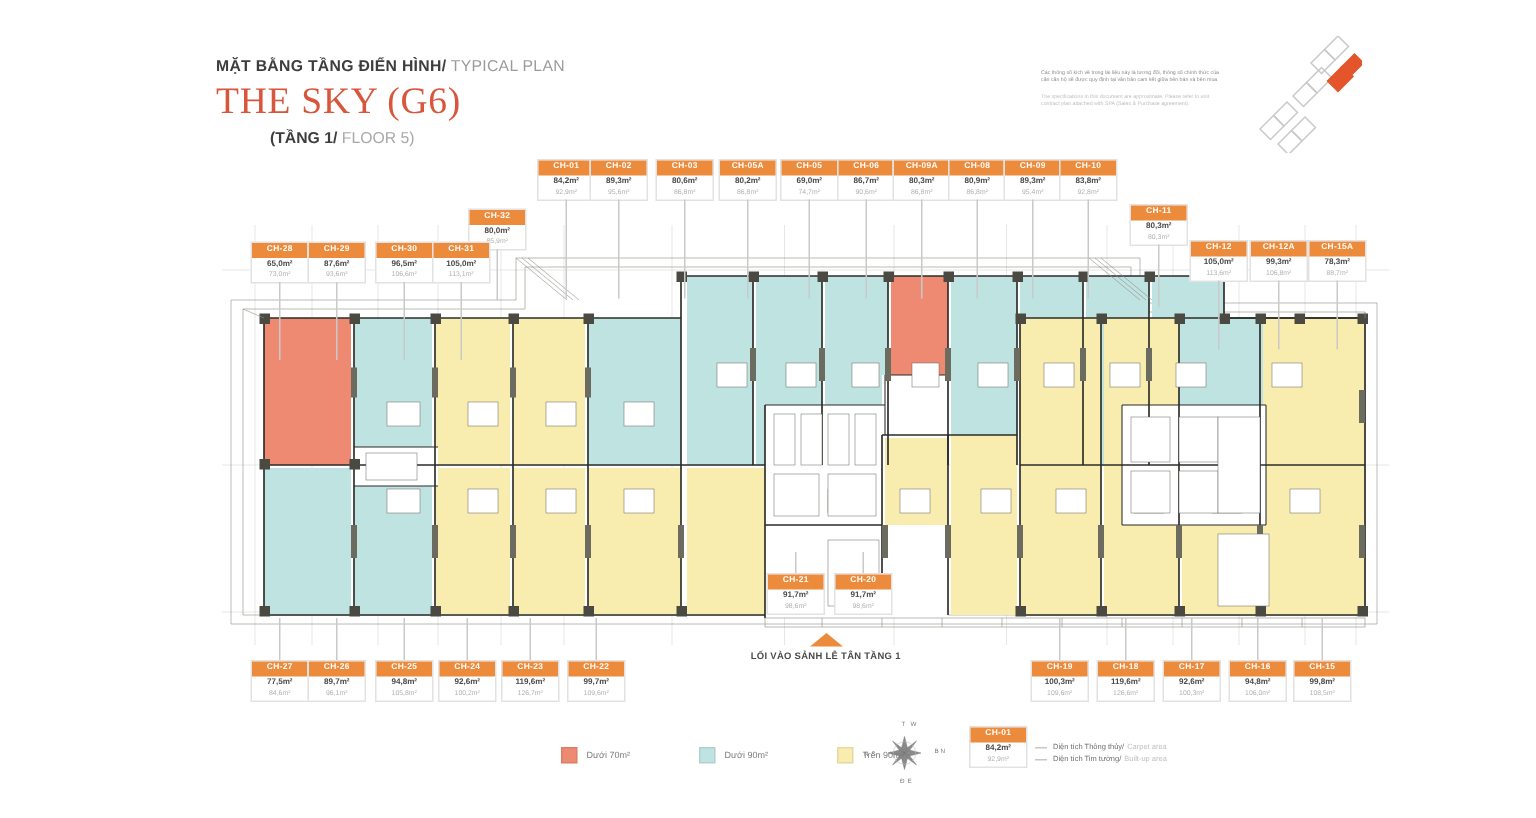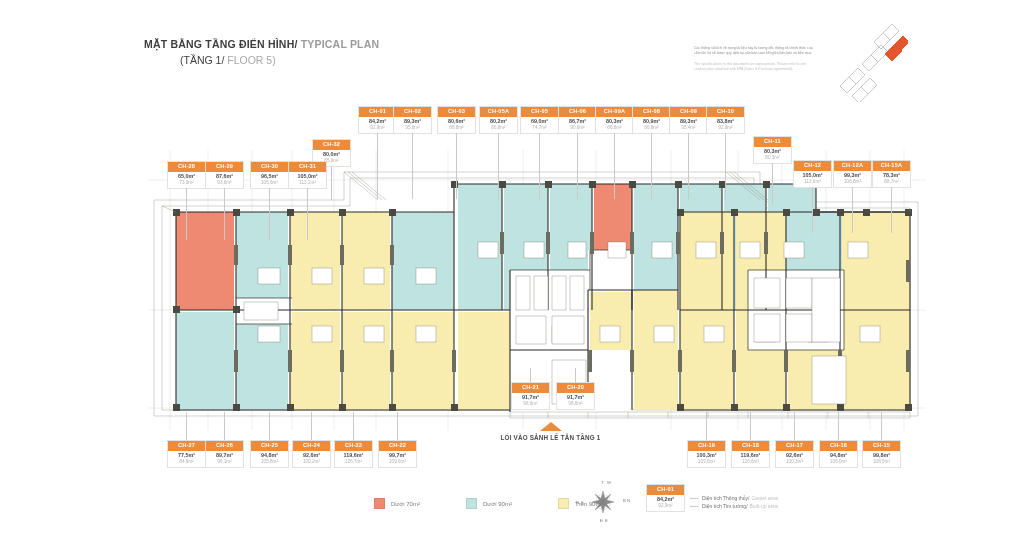--- a/index.html
+++ b/index.html
@@ -10,28 +10,28 @@
     font-family:"Liberation Sans", sans-serif;
     position:relative;
     overflow:hidden;
     color:#3a3a3a;
   }
 
   
   #header { position:absolute; left:144px; top:38px; }
   #subtitle-line { font-size:10.5px; letter-spacing:.2px; }
   #subtitle-vn { color:#3d3d3d; font-weight:bold; }
-  #subtitle-en { color:#9b9b9b; font-weight:bold; }
+  #subtitle-en { color:#9b9b9b; font-weight:normal; }
   #main-title {
     font-size:25px; color:#d8573c; letter-spacing:.5px;
     margin-top:4px; font-weight:normal;
     font-family:"Liberation Serif", serif;
   }
   #floor-line { font-size:10.5px; margin-top:4px; }
-  #floor-vn { color:#3d3d3d; font-weight:normal;padding-left:36px; }
+  #floor-vn { color:#3d3d3d; font-weight:bold;padding-left:36px; }
   #floor-en { color:#a8a8a8; }
 
   
   #disclaimer { position:absolute; left:694px; top:46px; width:120px; }
   #disclaimer p { margin:0 0 5px 0; font-size:3.5px; line-height:1.5; }
   .disc-vn { color:#8d8d8d; }
   .disc-en { color:#bdbdbd; }
 
   
   #keymap { position:absolute; left:838px; top:24px; width:70px; height:78px; }
@@ -88,20 +88,21 @@
   .al-en { font-size:5px; color:#c0c0c0; margin-left:2px; }
 </style>
 </head>
 <body>
 
 <div id="header">
   <div id="subtitle-line">
     <span id="subtitle-vn">MẶT BẰNG TẦNG ĐIỂN HÌNH/</span>
     <span id="subtitle-en">TYPICAL PLAN</span>
   </div>
+  <div id="main-title">THE SKY (G6)</div>
   <div id="floor-line">
     <span id="floor-vn">(TẦNG 1/</span>
     <span id="floor-en">FLOOR 5)</span>
   </div>
 </div>
 
 <div id="disclaimer">
   <p class="disc-vn">Các thông số kích về trong tài liệu này là tương đối, thông số chính thức của căn căn hộ sẽ được quy định tại văn bản cam kết giữa bên bán và bên mua</p>
   <p class="disc-en">The specifications in this document are approximate. Please refer to unit contract plan attached with SPA (Sales &amp; Purchase agreement).</p>
 </div>

